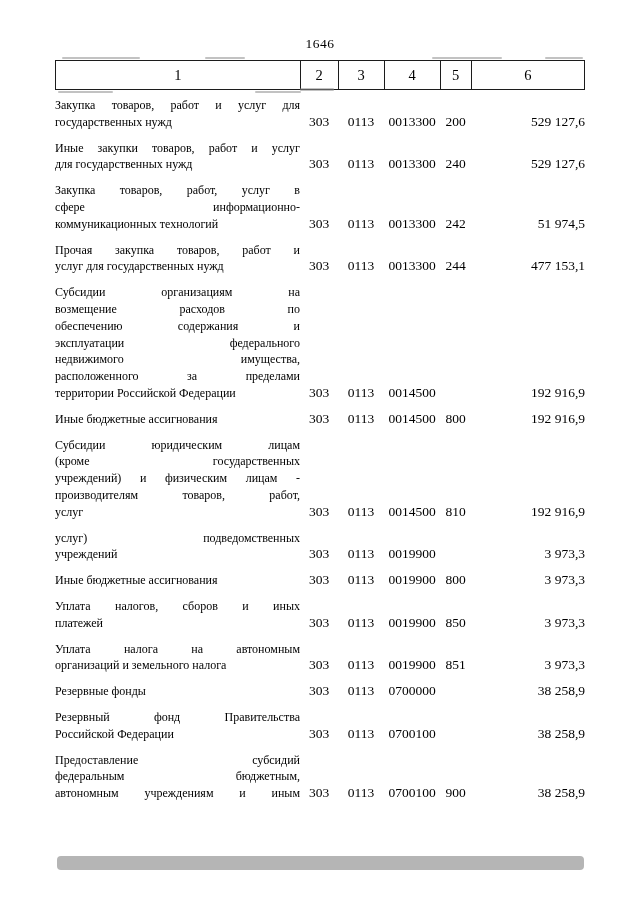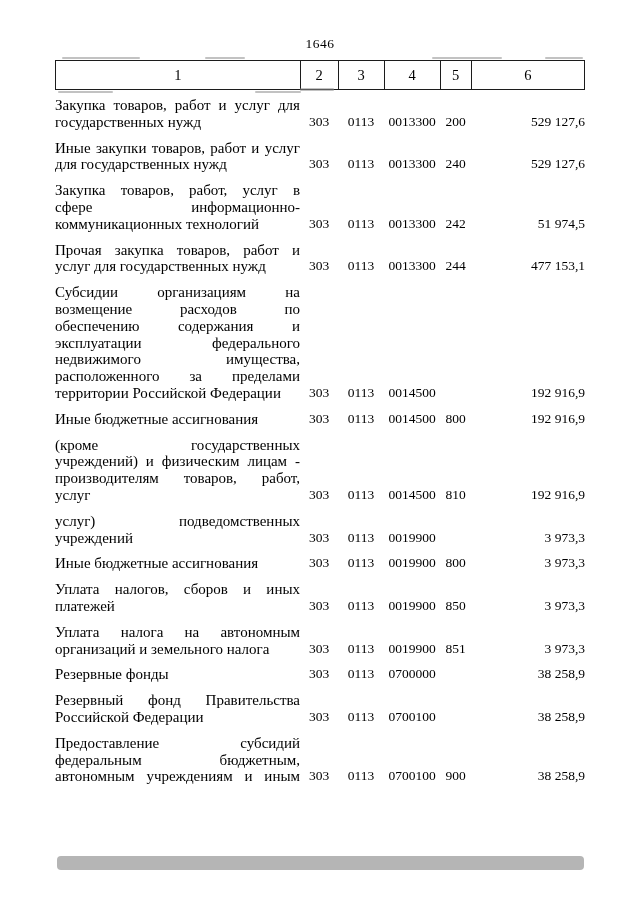--- a/index.html
+++ b/index.html
@@ -45,21 +45,21 @@
   .th:first-child { border-left: none; }
   .tbody { width: 530px; }
   .row {
     display: flex;
     align-items: flex-end;
     margin-top: 9px;
   }
   .row:first-child { margin-top: 7px; }
   .c1 {
     width: 245px;
-    font-size: 15px;
+    font-size: 12px;
     line-height: 16.8px;
   }
   .c1 .jl { text-align: justify; text-align-last: justify; }
   .c1 .ll { text-align: left; }
   .cell {
     font-size: 13.5px;
     line-height: 16.8px;
     text-align: center;
     box-sizing: border-box;
   }
@@ -167,20 +167,21 @@
             <div class="ll">Иные бюджетные ассигнования</div>
           </div>
           <div class="cell c2">303</div>
           <div class="cell c3">0113</div>
           <div class="cell c4">0014500</div>
           <div class="cell c5">800</div>
           <div class="cell c6">192 916,9</div>
         </div>
         <div class="row">
           <div class="c1">
+            <div class="jl">Субсидии юридическим лицам</div>
             <div class="jl">(кроме государственных</div>
             <div class="jl">учреждений) и физическим лицам -</div>
             <div class="jl">производителям товаров, работ,</div>
             <div class="ll">услуг</div>
           </div>
           <div class="cell c2">303</div>
           <div class="cell c3">0113</div>
           <div class="cell c4">0014500</div>
           <div class="cell c5">810</div>
           <div class="cell c6">192 916,9</div>

